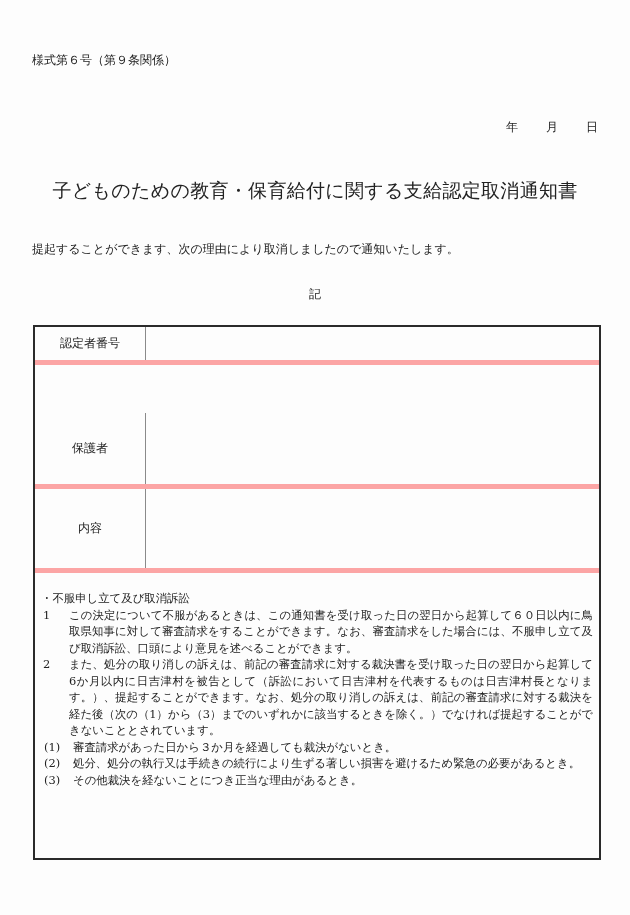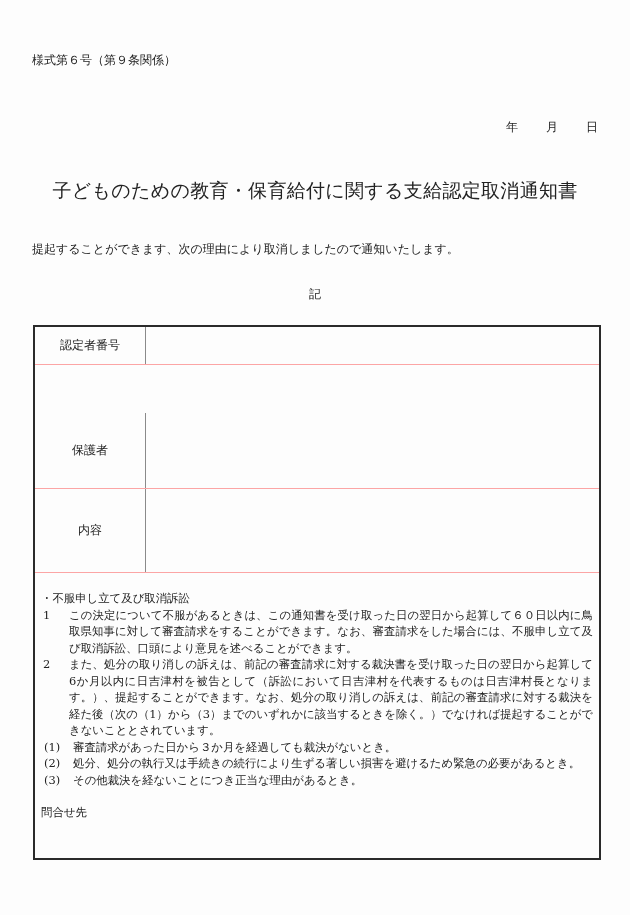--- a/index.html
+++ b/index.html
@@ -65,21 +65,21 @@
       width: 564px;
       height: 531px;
       border: 2px solid #2a2a2a;
       box-sizing: content-box;
     }
     .row {
       position: absolute;
       left: 0;
       width: 564px;
       display: flex;
-      border-bottom: 1px solid #fca5a5;
+      border-bottom: 5px solid #fca5a5;
       box-sizing: border-box;
     }
     .row .label {
       width: 111px;
       border-right: 1px solid #8a8a8a;
       display: flex;
       align-items: center;
       justify-content: center;
       font-size: 12px;
       box-sizing: border-box;
@@ -186,15 +186,14 @@
       <span class="text">審査請求があった日から３か月を経過しても裁決がないとき。</span>
     </div>
     <div class="sub-item">
       <span class="num">(2)</span>
       <span class="text">処分、処分の執行又は手続きの続行により生ずる著しい損害を避けるため緊急の必要があるとき。</span>
     </div>
     <div class="sub-item">
       <span class="num">(3)</span>
       <span class="text">その他裁決を経ないことにつき正当な理由があるとき。</span>
     </div>
-    <p class="contact">問合せ先</p>
   </div>
 </div>
 
 </body></html>

